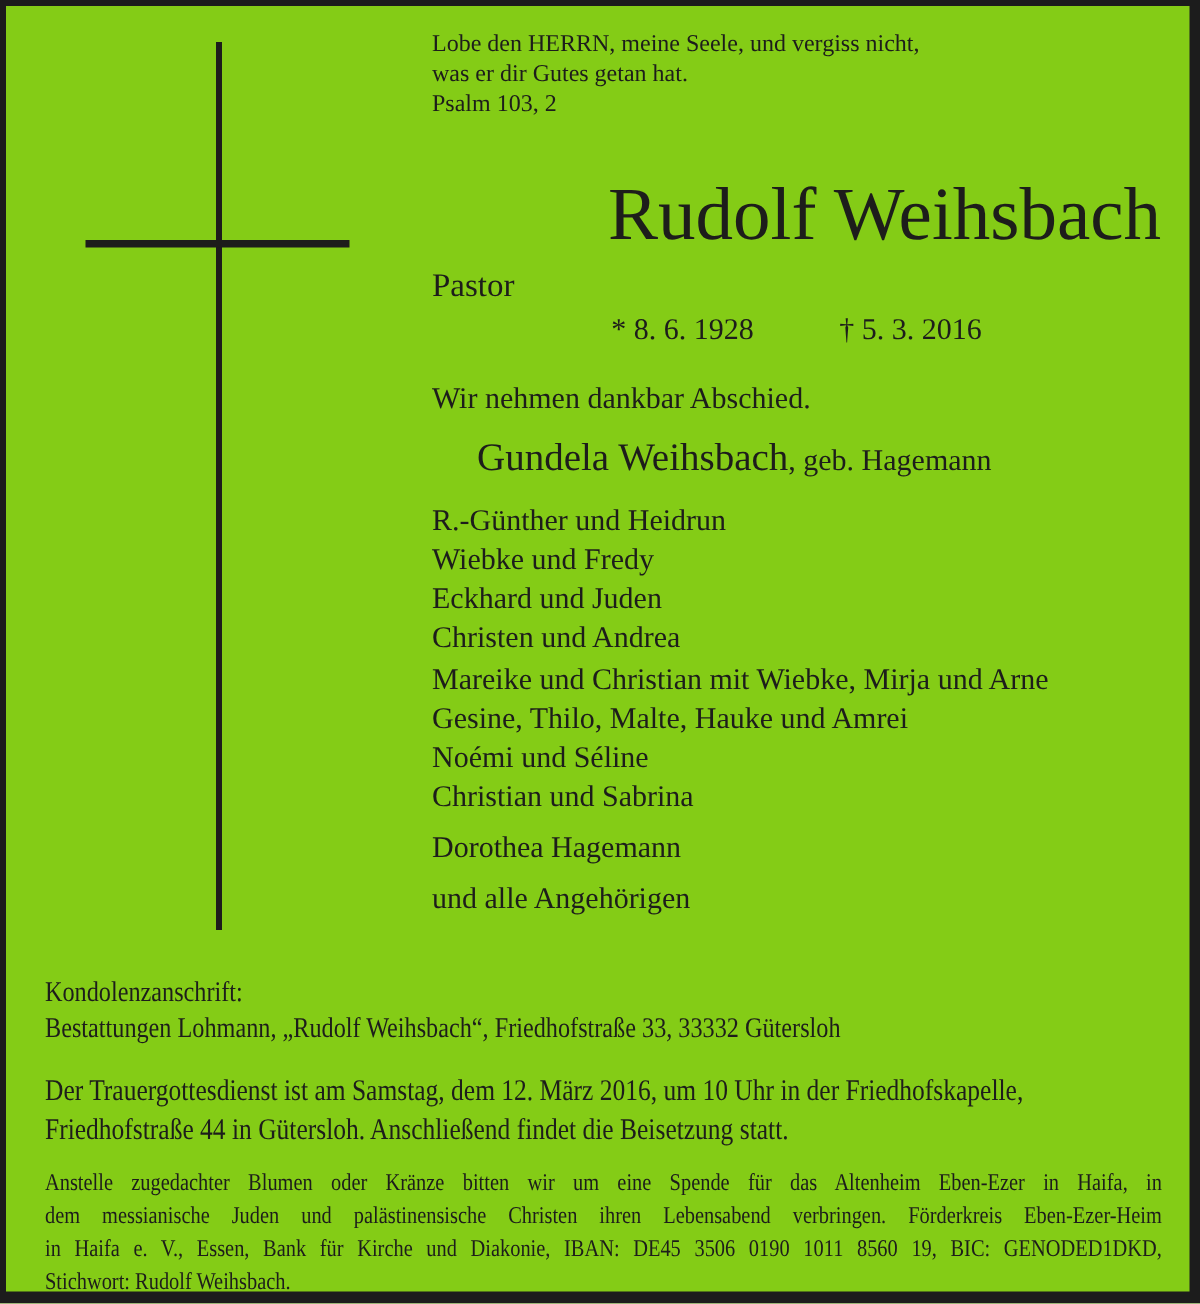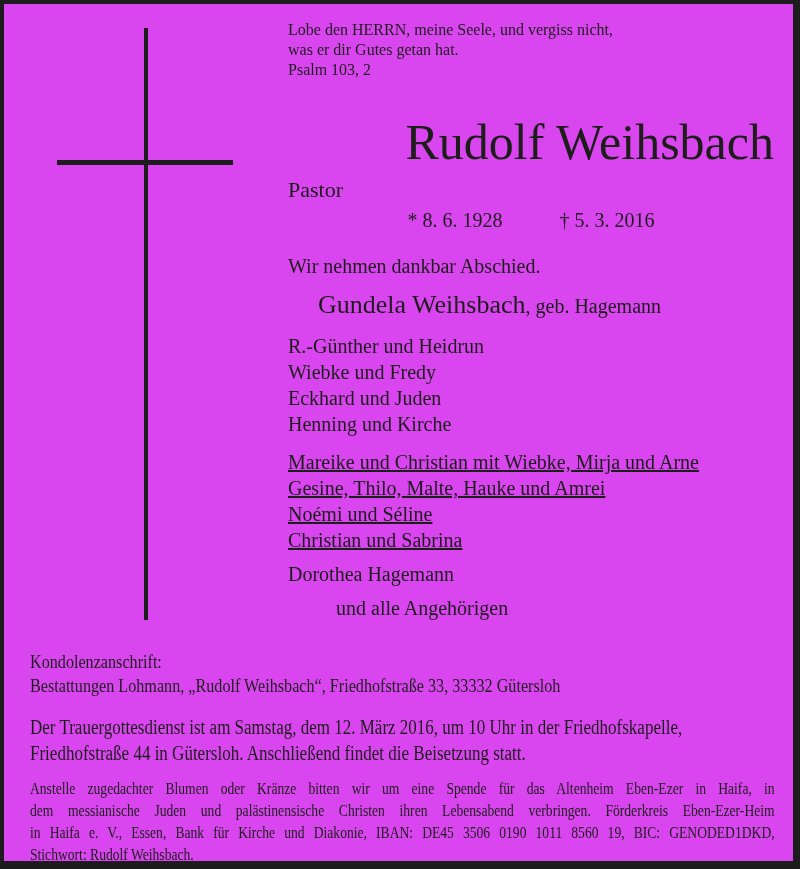--- a/index.html
+++ b/index.html
@@ -5,21 +5,21 @@
   html, body {
     margin: 0;
     padding: 0;
     background: #ffffff;
   }
   .frame {
     position: relative;
     width: 800px;
     height: 869px;
     box-sizing: border-box;
-    background: #d946ef;
+    background: #84cc16;
     border-style: solid;
     border-color: #1c1c1c;
     border-width: 4px 7px 8px 4px;
     font-family: "Liberation Serif", "DejaVu Serif", serif;
     color: #1d1d1b;
     overflow: hidden;
   }
   
   .cross { position: absolute; left: 0; top: 0; width: 240px; height: 640px; }
   .cross-v { position: absolute; left: 140px; top: 24px; width: 4px; height: 592px; background: #1d1d1b; }
@@ -31,23 +31,23 @@
   .deceased-name { margin-top: 36px; font-size: 50px; line-height: 52px; text-align: right; white-space: nowrap; }
   .deceased-title { margin-top: 10px; font-size: 22px; line-height: 24px; text-align: left; }
   .dates { margin-top: 6px; font-size: 20px; line-height: 24px; text-align: center; }
   .dates .death { display: inline-block; margin-left: 52px; }
   .intro { margin-top: 22px; font-size: 20px; line-height: 24px; }
   .widow { margin-top: 12px; line-height: 30px; margin-left: 30px; }
   .widow .big { font-size: 26px; }
   .widow .small { font-size: 20px; }
   .group { font-size: 20px; line-height: 26px; }
   .group1 { margin-top: 10px; }
-  .group2 { margin-top: 12px; text-decoration: underline; }
+  .group2 { margin-top: 2px; }
   .closing-1 { margin-top: 8px; font-size: 20px; line-height: 26px; }
-  .closing-2 { margin-top: 8px; font-size: 20px; line-height: 26px; margin-left: 48px; }
+  .closing-2 { margin-top: 8px; font-size: 20px; line-height: 26px; }
 
   
   .bottom {
     position: absolute;
     left: 26px;
     top: 646px;
     width: 876px;
     transform: scaleX(0.85);
     transform-origin: 0 0;
   }
@@ -87,21 +87,21 @@
     <div class="intro">Wir nehmen dankbar Abschied.</div>
 
     <div class="widow">
       <span class="big">Gundela Weihsbach</span><span class="small">, geb. Hagemann</span>
     </div>
 
     <div class="group group1">
       <div>R.-Günther und Heidrun</div>
       <div>Wiebke und Fredy</div>
       <div>Eckhard und Juden</div>
-      <div>Henning und Kirche</div>
+      <div>Christen und Andrea</div>
     </div>
 
     <div class="group group2">
       <div>Mareike und Christian mit Wiebke, Mirja und Arne</div>
       <div>Gesine, Thilo, Malte, Hauke und Amrei</div>
       <div>Noémi und Séline</div>
       <div>Christian und Sabrina</div>
     </div>
 
     <div class="closing-1">Dorothea Hagemann</div>

